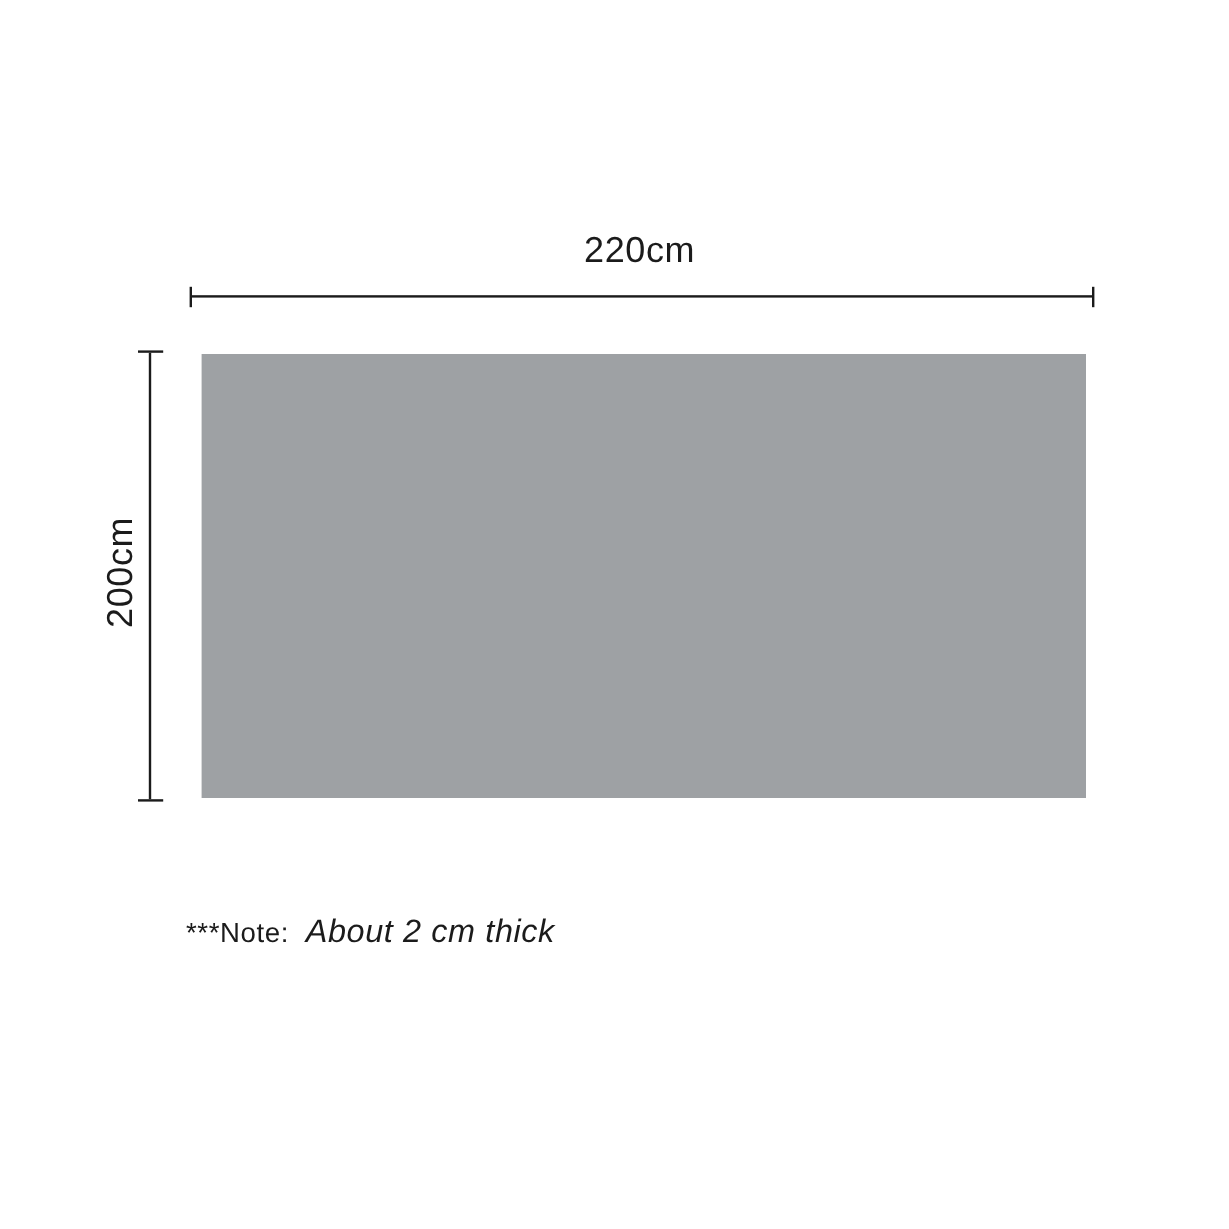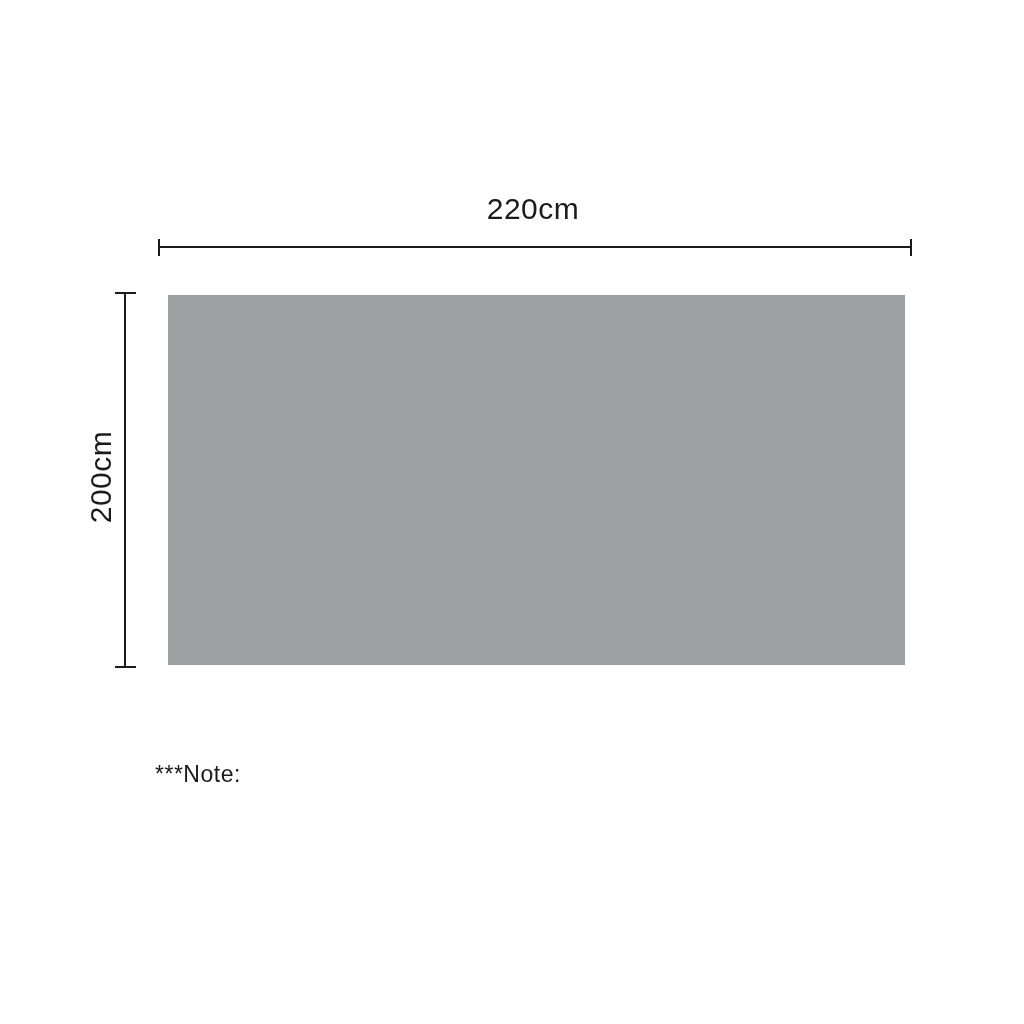--- a/index.html
+++ b/index.html
@@ -119,15 +119,16 @@
   <div class="dim-v">
     <div class="rule"></div>
   </div>
 
   <div class="label-height">200cm</div>
 
   <div class="panel" style="background-color: rgb(158, 161, 164);"></div>
 
   <div class="note">
     <span class="prefix">***Note:</span>
+    <span class="text">About 2 cm thick</span>
   </div>
 
 </div>
 
 </body></html>

